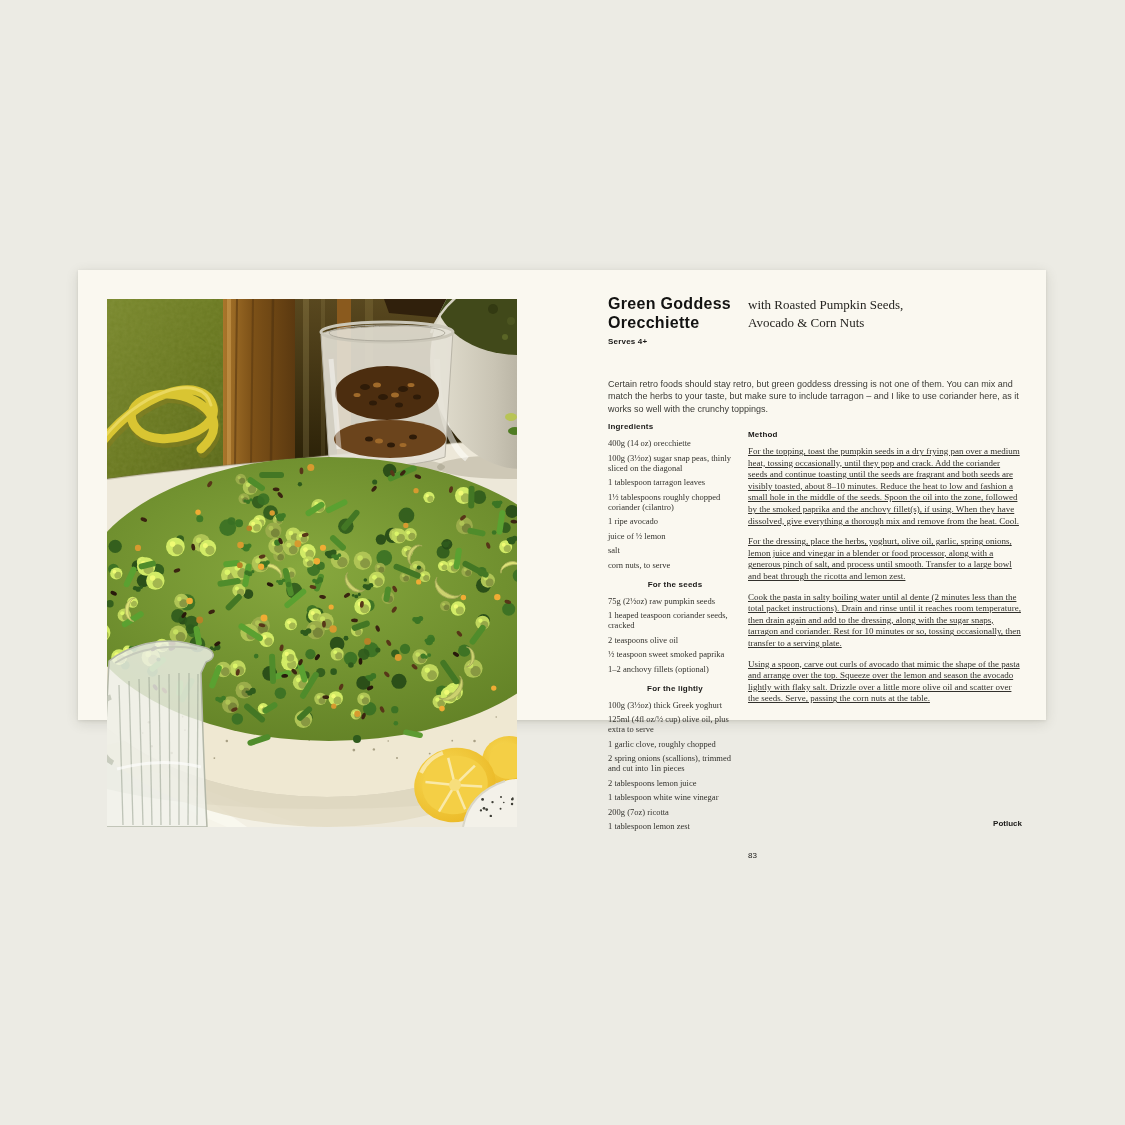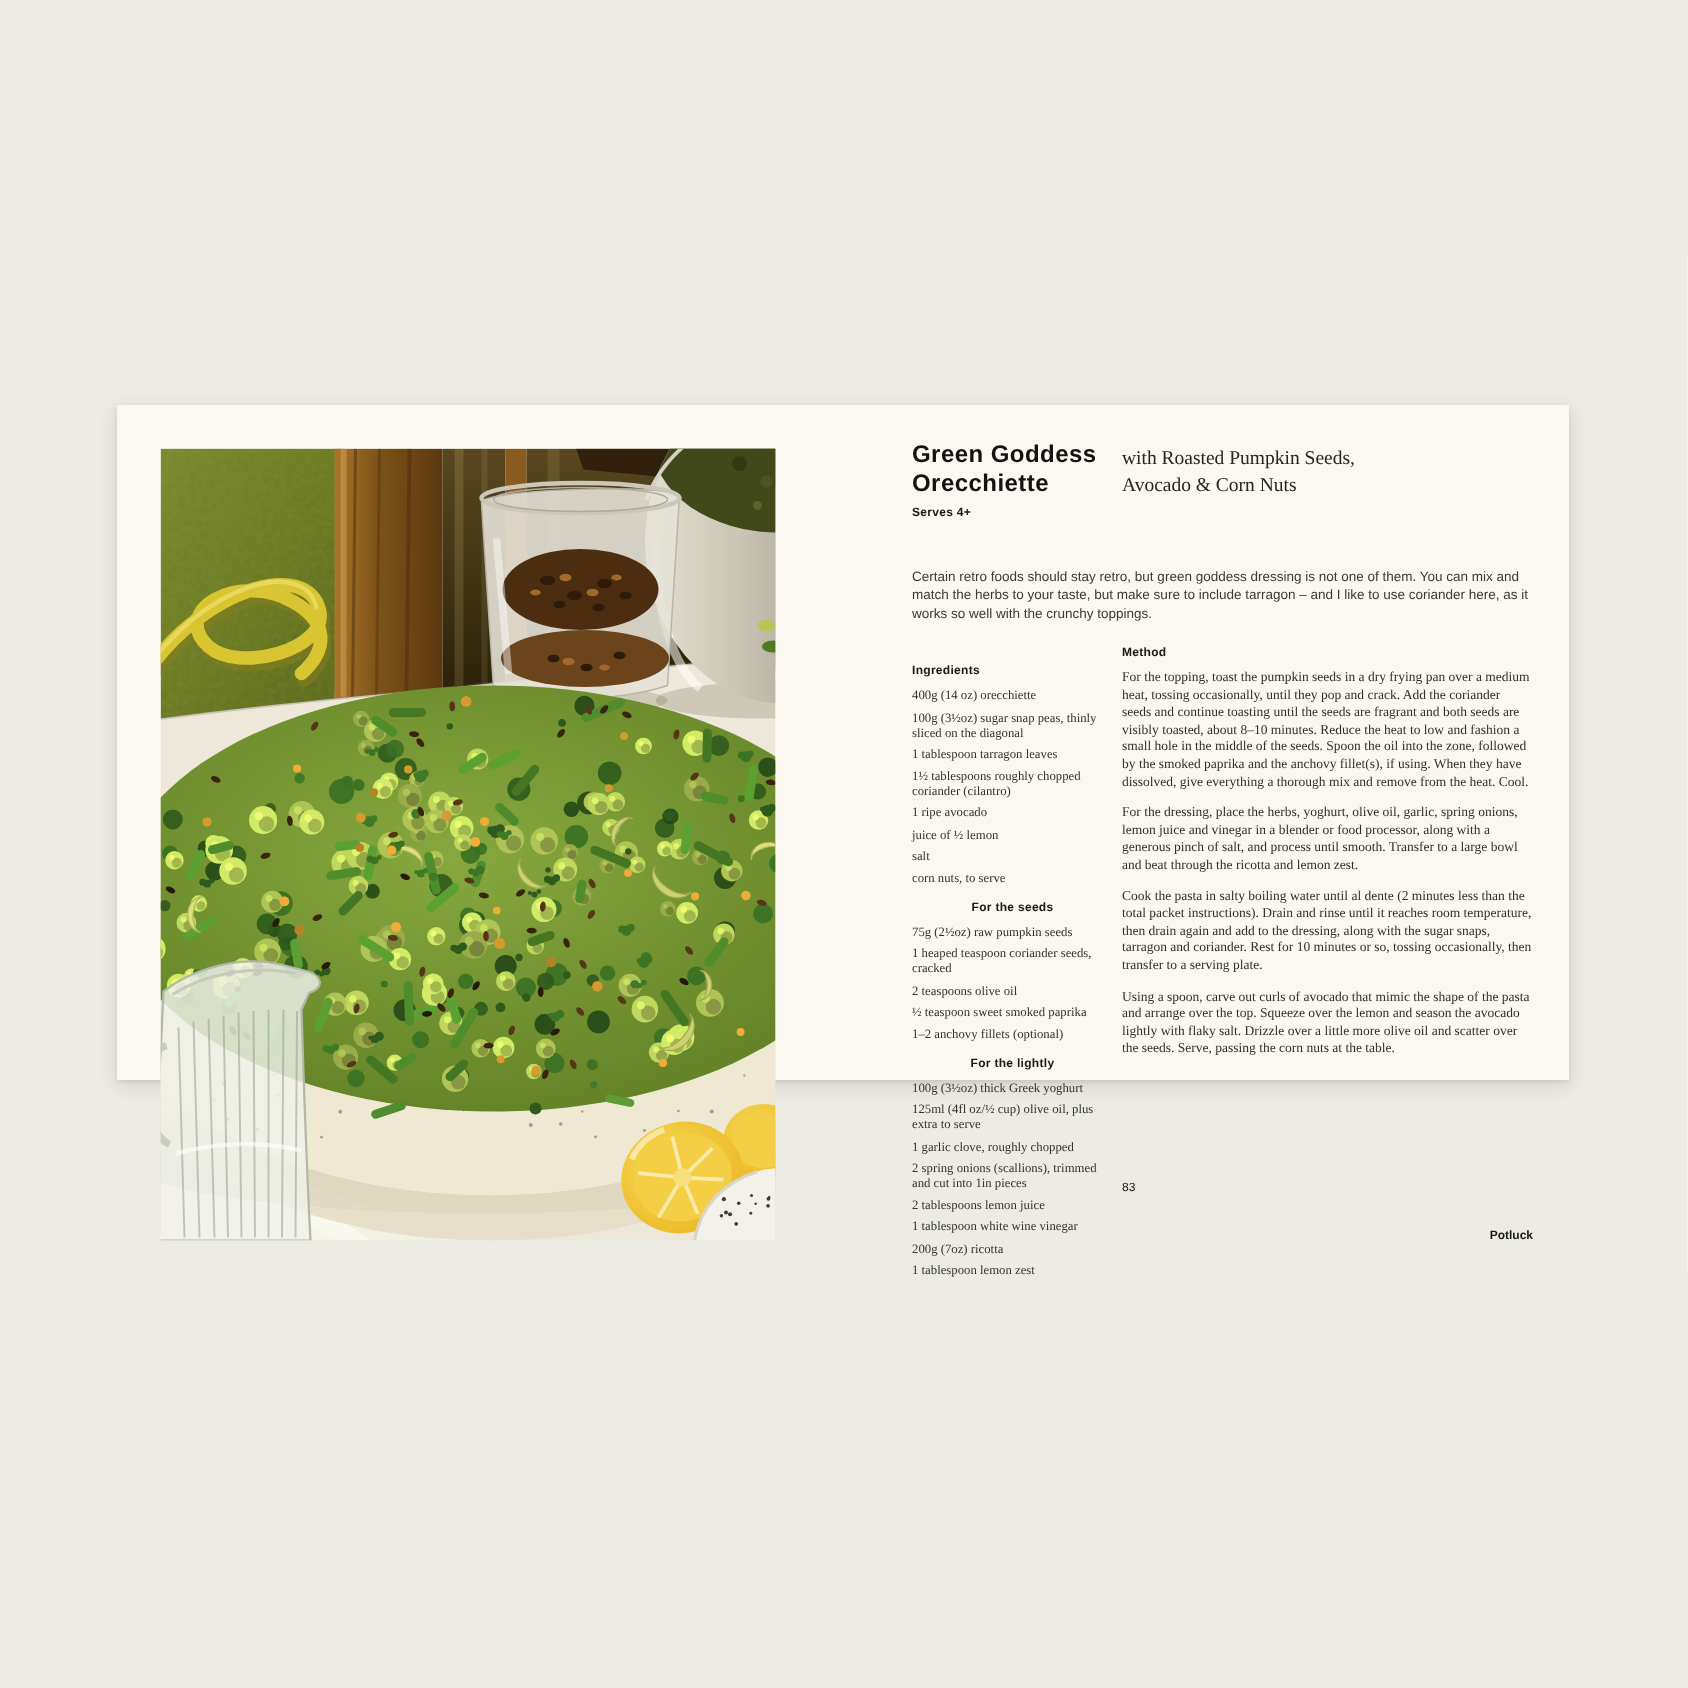--- a/index.html
+++ b/index.html
@@ -28,39 +28,39 @@
   }
   .serves{
     position:absolute;left:530px;top:67px;
     font-size:8px;font-weight:bold;letter-spacing:0.2px;color:#1b1a18;
   }
   .intro{
     position:absolute;left:530px;top:108px;width:414px;
     font-size:9px;line-height:12.3px;color:#3b3a35;
   }
   .col-ingredients{
-    position:absolute;left:530px;top:172px;width:134px;
+    position:absolute;left:530px;top:152px;width:134px;
   }
   .col-method{
     position:absolute;left:670px;top:160px;width:273px;
   }
   .sec-heading{
     font-size:8px;font-weight:bold;color:#1b1a18;letter-spacing:0.2px;margin:0 0 7px 0;
   }
   .sec-heading.spaced{margin-top:10px;text-align:center;}
   .ing-item{
     font-family:"Liberation Serif",serif;font-size:8.5px;line-height:10px;
     color:#34332e;margin:0 0 4.5px 0;
   }
   .method-para{
     font-family:"Liberation Serif",serif;font-size:9px;line-height:11.6px;
-    color:#32312c;margin:0 0 9px 0;
+    color:#32312c;margin:0 0 9px 0;text-decoration:underline;
   }
   .folio-left{
-    position:absolute;left:670px;top:517px;
+    position:absolute;left:670px;top:581px;
     font-size:8px;font-weight:normal;color:#1b1a18;
   }
   .folio-right{
     position:absolute;left:530px;top:549px;width:414px;text-align:right;
     font-size:8px;font-weight:bold;color:#1b1a18;
   }
 </style>
 </head>
 <body>
 

